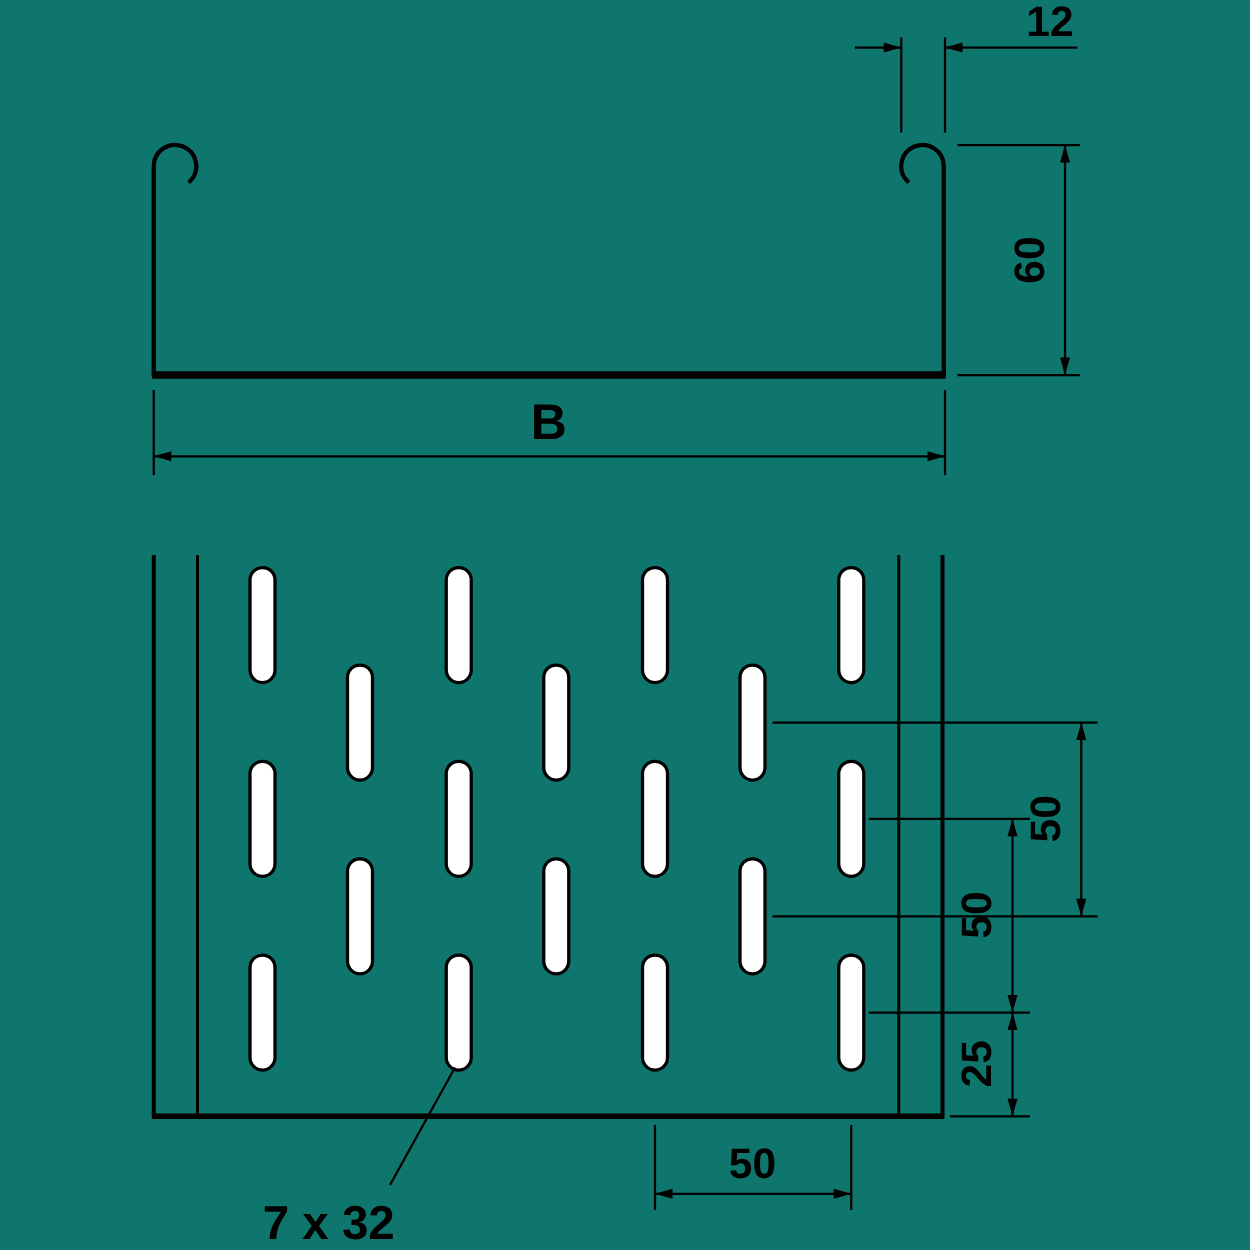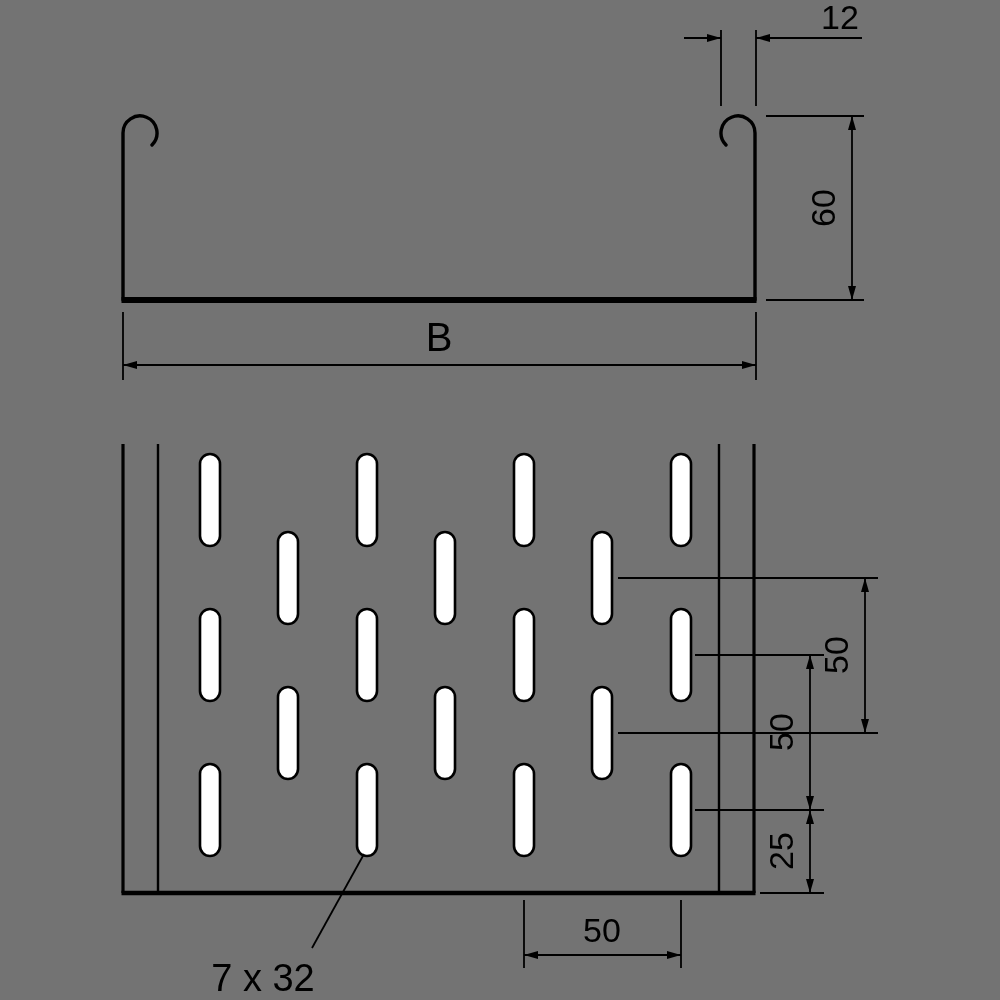--- a/index.html
+++ b/index.html
@@ -1,16 +1,16 @@
 <!DOCTYPE html>
 <html><head>
 <meta charset="utf-8">
 <style>
   html,body{margin:0;padding:0;background:#ffffff;}
-  .canvas{width:1000px;height:1000px;background:#737373;position:relative;overflow:hidden;}
+  .canvas{width:1000px;height:1000px;background:#0f766e;position:relative;overflow:hidden;font-weight:bold;}
   svg{display:block;}
   text{font-family:"Liberation Sans", sans-serif;fill:#000;}
   .profile{stroke:#000;stroke-width:3.4;fill:none;stroke-linecap:round;}
   .profile-heavy{stroke:#000;stroke-width:6;fill:none;stroke-linecap:butt;}
   .edge{stroke:#000;stroke-width:3.2;fill:none;}
   .edge-inner{stroke:#000;stroke-width:2.4;fill:none;}
   .edge-bottom{stroke:#000;stroke-width:4.5;fill:none;}
   .slot{stroke:#000;stroke-width:2.6;fill:#ffffff;}
   .dim{stroke:#000;stroke-width:1.8;fill:none;}
   .arrow{fill:#000;stroke:none;}

